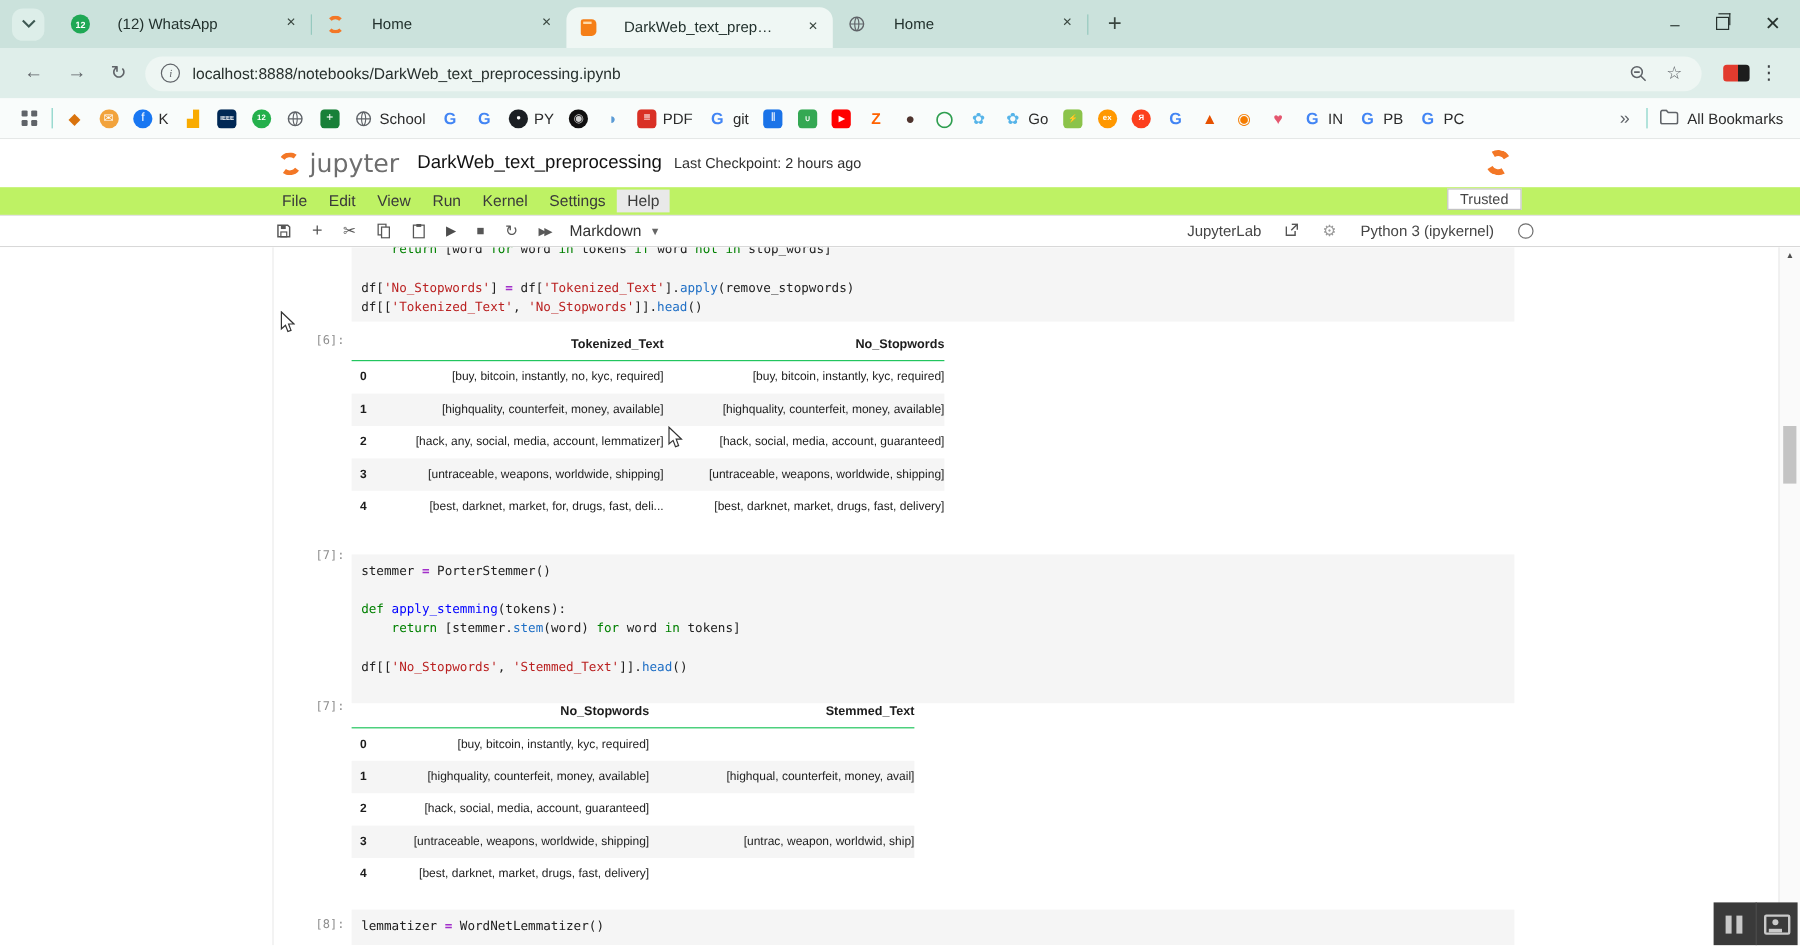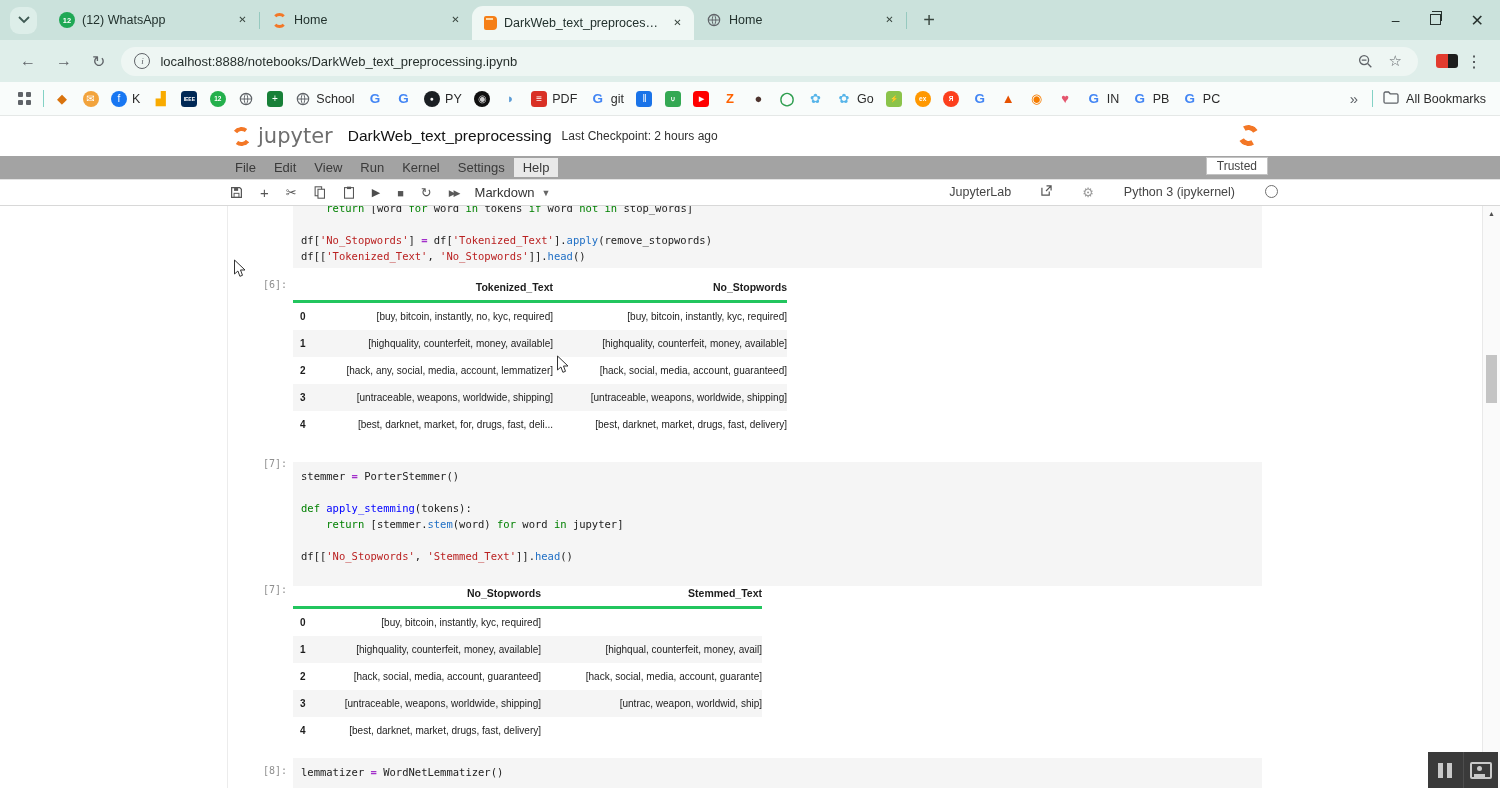--- a/index.html
+++ b/index.html
@@ -8,21 +8,21 @@
 
   
   .tabstrip{position:absolute;left:0;top:0;width:1500px;height:40px;background:#cbe2dc;
             display:flex;align-items:center}
   .tsearch{width:27px;height:27px;border-radius:9px;background:#ddeee9;display:flex;
            align-items:center;justify-content:center;margin:0 10px 0 10px;flex:none}
   .tabs{display:flex;align-items:center;height:40px}
   .tab{position:relative;display:flex;align-items:center;height:40px;width:212px;
        padding:0 8px 0 12px;box-sizing:border-box;color:#22312d;font-size:12.5px}
   .tab.active{background:#eff7f4;height:34px;margin-top:6px;border-radius:11px 11px 0 0;width:222px}
-  .tab-title{flex:1;white-space:nowrap;overflow:hidden;margin:0 7px;text-overflow:ellipsis}
+  .tab-title{flex:1;white-space:nowrap;overflow:hidden;margin:0 23px;text-overflow:ellipsis}
   .tab-close{width:17px;height:17px;line-height:16px;text-align:center;border-radius:50%;
              font-size:14px;color:#39463f;flex:none}
   .tab-divider{width:1px;height:17px;background:#96c9bf;flex:none}
   .fav{width:16px;height:16px;flex:none;display:flex;align-items:center;justify-content:center}
   .fav.wa{background:#1fa855;border-radius:50%;color:#fff;font-size:7.5px;font-weight:bold}
   .fav.jup{box-sizing:border-box;width:15px;height:15px;border:3.5px solid #f37726;
            border-left-color:transparent;border-right-color:transparent;border-radius:50%}
   .fav.book{background:#f57f17;border-radius:2px 4px 4px 2px;width:13px;height:14px;position:relative}
   .fav.book::after{content:"";position:absolute;left:2px;top:2px;width:7px;height:2px;background:#ffd9a8}
   .newtab{font-size:20px;color:#39463f;margin-left:10px;width:24px;text-align:center}
@@ -72,34 +72,34 @@
           margin-left:232px;transform:rotate(-8deg)}
   .jtext{font-size:21px;color:#6e6e6e;margin-left:7px;font-family:"DejaVu Sans",sans-serif}
   .nbtitle{margin-left:15px;font-size:15.5px;color:#121212}
   .checkpoint{margin-left:10px;font-size:12px;color:#303030}
   .hmoon{position:absolute;left:1238px;top:9px;width:21px;height:21px;box-sizing:border-box;
          border:5px solid #f37726;border-left-color:transparent;border-right-color:transparent;
          border-radius:50%;transform:rotate(14deg)}
 
   
   .menurow{position:absolute;top:156px;left:0;width:1500px;height:23px;border-bottom:1px solid #e3e3e3;
-           display:flex;align-items:center;font-size:13px;color:#3a3a3a;background:#a3a3a3}
+           display:flex;align-items:center;font-size:13px;color:#3a3a3a;background:#bef264}
   .mitem{padding:2px 9px}
   .mitem:first-child{margin-left:226px}
   .mitem.hl{background:#e9e9e9}
   .trusted{position:absolute;right:232px;top:1px;border:1px solid #c3c3c3;padding:1px 10px;
            font-size:12px;color:#454545;background:#fff}
   .toolrow{position:absolute;top:180px;left:0;width:1500px;height:25px;border-bottom:1px solid #d8d8d8;
            display:flex;align-items:center;background:#fff;color:#595959}
   .ti{margin-left:17px;display:flex;align-items:center;font-size:12px}
   .ti:first-child{margin-left:230px}
   .glyph-run{font-size:10px;color:#4d4d4d}
   .celltype{margin-left:16px;font-size:13px;color:#333}
   .caret{font-size:9px;color:#666;margin-left:7px}
-  .tool-right{margin-left:auto;margin-right:222px;display:flex;gap:30px;
+  .tool-right{margin-left:auto;margin-right:222px;display:flex;align-items:center;gap:20px;
               font-size:12.5px;color:#454545}
   .kcirc{width:11px;height:11px;border:1.5px solid #6f6f6f;border-radius:50%;display:inline-block}
   .gear{color:#9a9a9a;font-size:13px}
 
   
   .content{position:absolute;top:206px;left:0;width:1500px;height:582px;background:#fff;overflow:hidden}
   .gline{position:absolute;left:227px;top:0;bottom:0;width:1px;background:#ececec}
   .codearea{position:absolute;left:293px;width:969px;background:#f5f5f5;overflow:hidden}
   #cell-top{top:0;height:62px}
   #cell-top .code{margin-top:-6px}
@@ -113,21 +113,21 @@
   .tk-o{color:#a22fca;font-weight:bold}.tk-f{color:#0000ff}.tk-m{color:#1f6fc5}
   .prompt{position:absolute;left:222px;width:65px;text-align:right;
           font-family:"DejaVu Sans Mono",monospace;font-size:10px;color:#8f8f8f}
   #pr6{top:73px}#pr7c{top:252px}#pr7o{top:378px}#pr8{top:559px}
 
   .df{position:absolute;font-size:10px;color:#1c1c1c}
   #t6{left:293px;top:68px;width:494px}
   #t7{left:293px;top:374px;width:469px}
   .dfr{display:flex;height:27px;line-height:27px}
   .dfr.alt{background:#f5f5f5}
-  .dfh{font-weight:bold;font-size:10.5px;border-bottom:3px solid #22c55e;height:26px;line-height:26px}
+  .dfh{font-weight:bold;font-size:10.5px;border-bottom:1px solid #22c55e;height:26px;line-height:26px}
   .dfi{width:26px;font-weight:bold;padding-left:7px;box-sizing:border-box}
   .dfc{text-align:right;white-space:nowrap}
   .t6 .dfc{width:234px}
   .t7 .dfc:nth-child(2){width:222px}
   .t7 .dfc:nth-child(3){width:221px}
 
   
   .sbar{position:absolute;right:0;top:0;width:17px;height:582px;background:#fafafa;border-left:1px solid #e9e9e9}
   .sup{height:16px;text-align:center;font-size:7px;color:#4f4f4f;line-height:16px}
   .sthumb{position:absolute;left:3px;right:3px;top:149px;height:48px;background:#c4c4c4}
@@ -460,21 +460,21 @@
           <span class="dfc">[best, darknet, market, drugs, fast, delivery]</span>
         </div>
       </div>
 
     <div id="pr7c" class="prompt">[7]:</div>
     <div id="cell7" class="codearea">
       <div class="code">
           <div class="cl"><span class="tk-p">stemmer </span><span class="tk-o">=</span><span class="tk-p"> PorterStemmer()</span></div>
           <div class="cl">&nbsp;</div>
           <div class="cl"><span class="tk-k">def</span><span class="tk-p"> </span><span class="tk-f">apply_stemming</span><span class="tk-p">(tokens):</span></div>
-          <div class="cl"><span class="tk-p">    </span><span class="tk-k">return</span><span class="tk-p"> [stemmer.</span><span class="tk-m">stem</span><span class="tk-p">(word) </span><span class="tk-k">for</span><span class="tk-p"> word </span><span class="tk-k">in</span><span class="tk-p"> jupyter]</span></div>
+          <div class="cl"><span class="tk-p">    </span><span class="tk-k">return</span><span class="tk-p"> [stemmer.</span><span class="tk-m">stem</span><span class="tk-p">(word) </span><span class="tk-k">for</span><span class="tk-p"> word </span><span class="tk-k">in</span><span class="tk-p"> tokens]</span></div>
           <div class="cl">&nbsp;</div>
           <div class="cl"><span class="tk-p">df[[</span><span class="tk-s">'No_Stopwords'</span><span class="tk-p">, </span><span class="tk-s">'Stemmed_Text'</span><span class="tk-p">]].</span><span class="tk-m">head</span><span class="tk-p">()</span></div>
         </div>
     </div>
 
     <div id="pr7o" class="prompt">[7]:</div>
     <div id="t7" class="df t7">
         <div class="dfr dfh">
           <span class="dfi"></span>
           <span class="dfc">No_Stopwords</span>
@@ -485,21 +485,20 @@
           <span class="dfc">[buy, bitcoin, instantly, kyc, required]</span>
         </div>
         <div class="dfr alt">
           <span class="dfi">1</span>
           <span class="dfc">[highquality, counterfeit, money, available]</span>
           <span class="dfc">[highqual, counterfeit, money, avail]</span>
         </div>
         <div class="dfr">
           <span class="dfi">2</span>
           <span class="dfc">[hack, social, media, account, guaranteed]</span>
-          <span class="dfc">[hack, social, media, account, guarante]</span>
         </div>
         <div class="dfr alt">
           <span class="dfi">3</span>
           <span class="dfc">[untraceable, weapons, worldwide, shipping]</span>
           <span class="dfc">[untrac, weapon, worldwid, ship]</span>
         </div>
         <div class="dfr">
           <span class="dfi">4</span>
           <span class="dfc">[best, darknet, market, drugs, fast, delivery]</span>
         </div>

